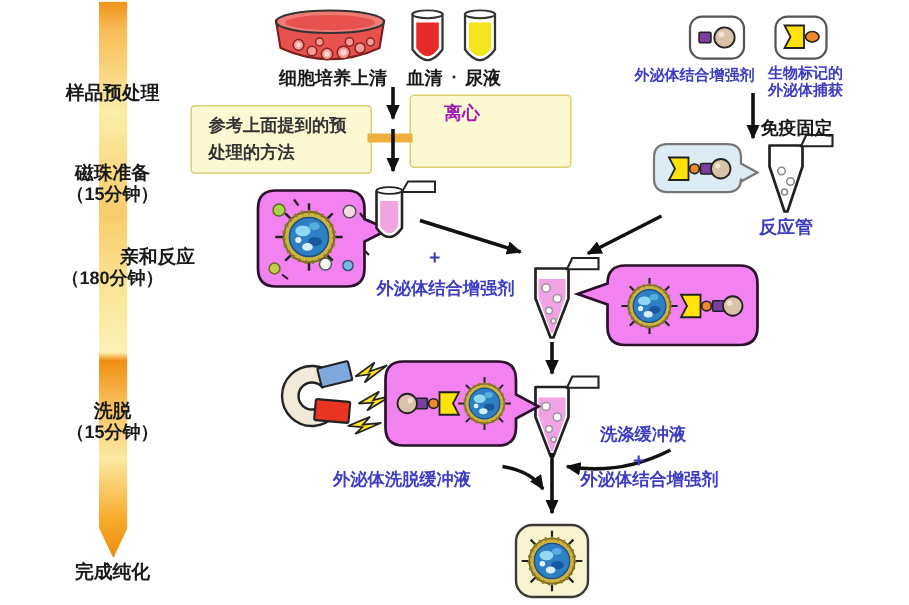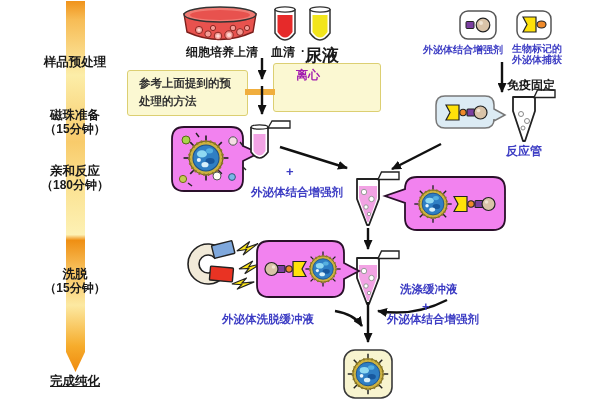--- a/index.html
+++ b/index.html
@@ -8,21 +8,21 @@
   .txt{position:absolute;font-weight:bold;color:#1a1a1a;white-space:nowrap;z-index:30;}
   .blue{color:#3D3DC4;}
   .ctr{text-align:center;}
   #timeline-bar{position:absolute;left:66px;top:1px;width:19px;height:371px;z-index:1;
     background:linear-gradient(180deg,#F0931B 0%,#F7BC55 5%,#FCEDA8 20%,#F8CB6B 38%,
       #FBE292 50%,#FDF1B4 63%,#EF8F13 64.5%,#F7BE58 72%,#FCE9A2 82%,#F6AC2C 93%,#EF8A0D 100%);
     clip-path:polygon(0 0,100% 0,100% 94.6%,50% 100%,0 94.6%);}
   .ybox{position:absolute;background:#FBF8D2;border:1.5px solid #DCCF72;border-radius:3px;z-index:2;}
   #pretreat-connector{position:absolute;left:245px;top:89px;width:30px;height:6px;background:#F0AE3E;z-index:3;}
   #gfx{position:absolute;left:0;top:0;z-index:10;}
-  .u{text-decoration:underline;}
+  .u{}
 </style>
 </head>
 <body>
 
 <div id="stage">
 
   <div id="timeline-bar"></div>
 
   <div class="ybox" style="left:127px;top:70px;width:119px;height:44px;"></div>
   <div class="ybox" style="left:273px;top:63px;width:106px;height:47px;"></div>
@@ -195,30 +195,30 @@
       <line x1="368" y1="228" x2="368" y2="249" marker-end="url(#ah)"></line>
       <line x1="368" y1="302" x2="368" y2="342" marker-end="url(#ah)"></line>
       <path d="M335,311 Q354,314 362,326" marker-end="url(#ah)"></path>
       <path d="M447,300 Q414,317 378,311" marker-end="url(#ah)"></path>
     </g>
   </svg>
 
   <div class="txt ctr" style="left:20px;top:54px;width:110px;font-size:12.5px;">样品预处理</div>
   <div class="txt ctr" style="left:20px;top:107px;width:110px;font-size:12.5px;">磁珠准备</div>
   <div class="txt ctr" style="left:20px;top:121px;width:110px;font-size:12px;">（15分钟）</div>
-  <div class="txt ctr" style="left:20px;top:163px;width:110px;font-size:12.5px;">亲和反应</div>
+  <div class="txt ctr" style="left:20px;top:163px;width:110px;font-size:12.5px;text-align:right;">亲和反应</div>
   <div class="txt ctr" style="left:20px;top:177px;width:110px;font-size:12px;">（180分钟）</div>
   <div class="txt ctr" style="left:20px;top:266px;width:110px;font-size:12.5px;">洗脱</div>
   <div class="txt ctr" style="left:20px;top:280px;width:110px;font-size:12px;">（15分钟）</div>
   <div class="txt ctr u" style="left:20px;top:373px;width:110px;font-size:12.5px;">完成纯化</div>
 
   <div class="txt ctr" style="left:178px;top:44px;width:88px;font-size:12px;">细胞培养上清</div>
   <div class="txt ctr" style="left:261px;top:44px;width:44px;font-size:12px;">血清</div>
   <div class="txt ctr" style="left:297px;top:44px;width:12px;font-size:12px;">·</div>
-  <div class="txt ctr" style="left:300px;top:44px;width:44px;font-size:17px;">尿液</div>
+  <div class="txt ctr" style="left:300px;top:44px;width:44px;font-size:12px;">尿液</div>
 
   <div class="txt" style="left:139px;top:76px;font-size:11.5px;color:#333;">参考上面提到的预</div>
   <div class="txt" style="left:139px;top:94px;font-size:11.5px;color:#333;">处理的方法</div>
   <div class="txt" style="left:296px;top:67px;font-size:12px;color:#a21caf;">离心</div>
 
   <div class="txt ctr blue" style="left:423px;top:43px;width:80px;font-size:10px;">外泌体结合增强剂</div>
   <div class="txt blue" style="left:512px;top:42px;font-size:10px;">生物标记的</div>
   <div class="txt blue" style="left:512px;top:53px;font-size:10px;">外泌体捕获</div>
   <div class="txt" style="left:507px;top:77px;font-size:12px;">免疫固定</div>
   <div class="txt ctr blue" style="left:501px;top:143px;width:46px;font-size:12px;font-family:Liberation Mono, monospace;">反应管</div>

